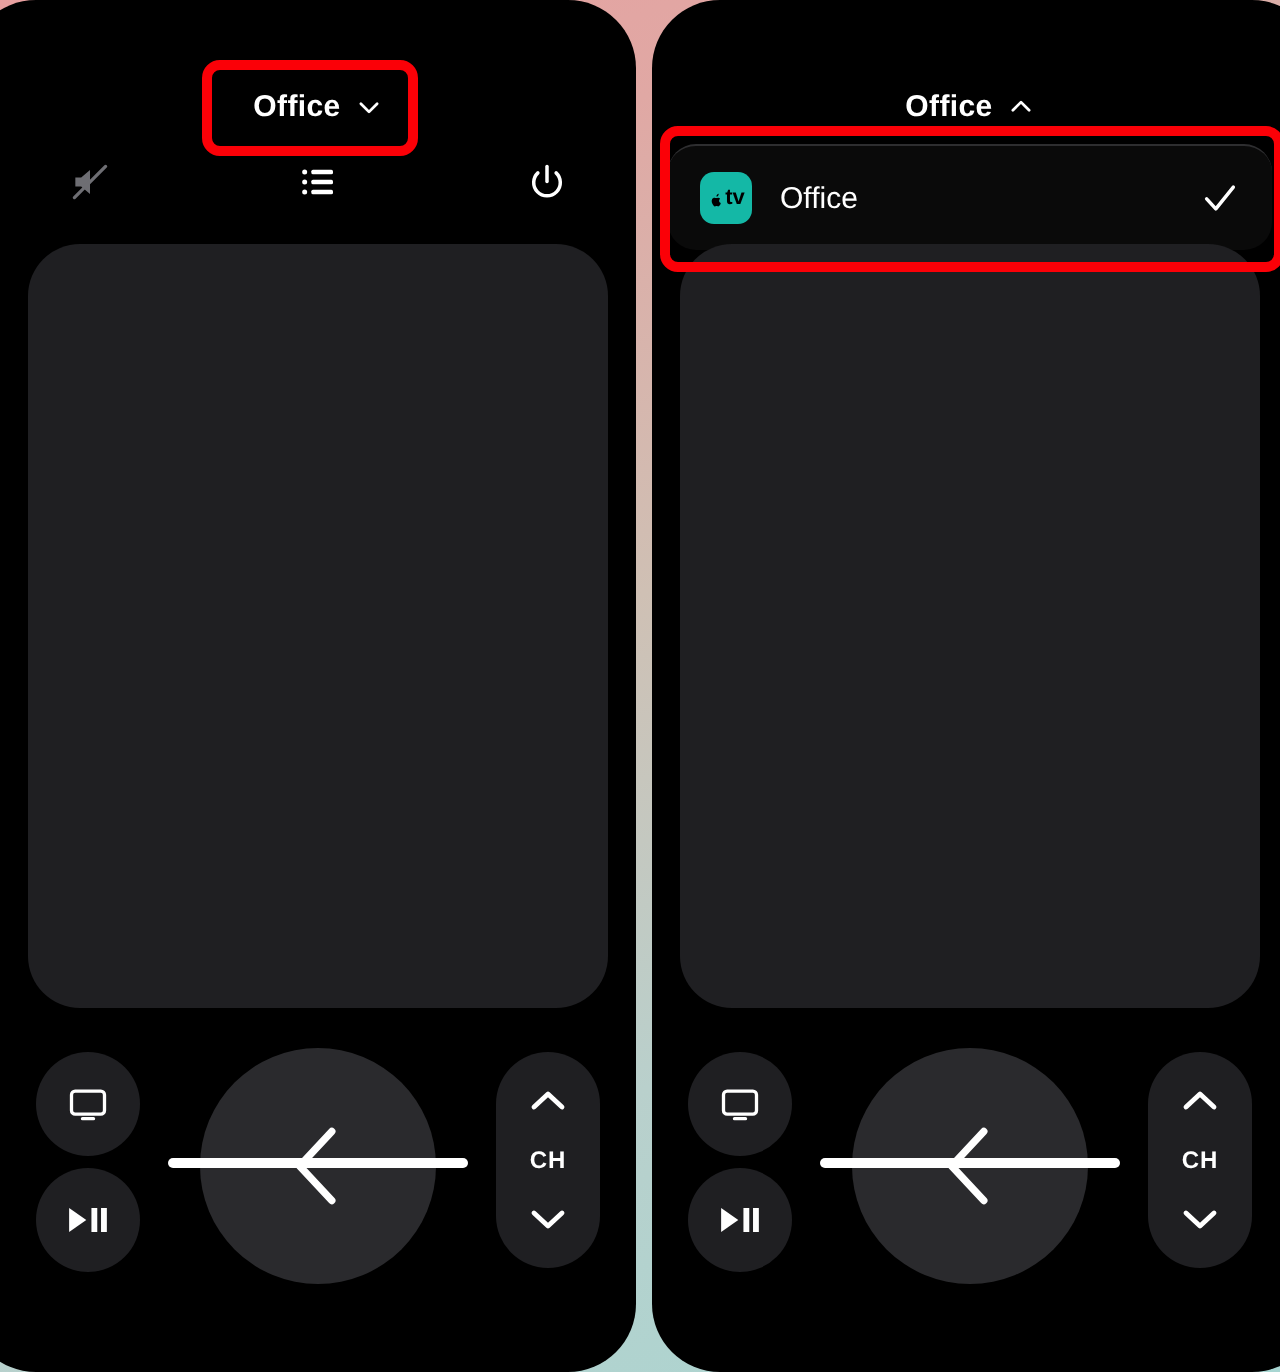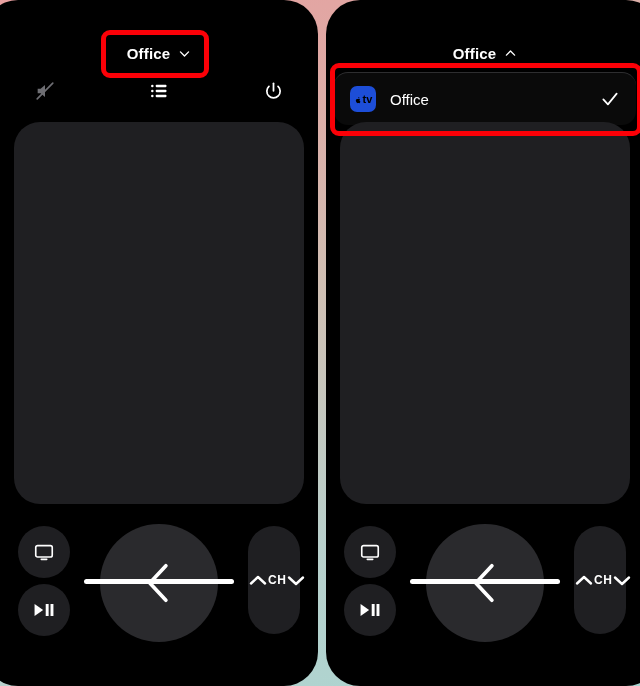--- a/index.html
+++ b/index.html
@@ -74,21 +74,21 @@
   .dpad {
     position:absolute; left:50%; transform:translateX(-50%);
     top:4px; width:118px; height:118px; border-radius:50%;
     background:#2a2a2d;
     display:flex; align-items:center; justify-content:center;
   }
   .ch-rocker {
     position:absolute; right:18px; top:6px;
     width:52px; height:108px; border-radius:26px;
     background:#1f1f22;
-    display:flex; align-items:center; justify-content:space-around;
+    display:flex; flex-direction:column; align-items:center; justify-content:space-around;
     padding:10px 0;
   }
   .ch-label { color:#fff; font-size:12px; font-weight:700; letter-spacing:.5px; }
 
   
   .home-indicator {
     position:absolute; left:50%; transform:translateX(-50%);
     bottom:12px; width:150px; height:5px; border-radius:3px; background:#fff;
   }
 
@@ -99,21 +99,21 @@
     border-radius:14px;
     border-top:1px solid #2e2e30;
     padding:0;
     overflow:hidden;
   }
   .dd-row {
     display:flex; align-items:center; gap:14px;
     padding:12px 16px; height:52px;
   }
   .appletv-badge {
-    width:26px; height:26px; border-radius:7px; background:#1d4ed8;
+    width:26px; height:26px; border-radius:7px; background:#14b8a6;
     display:flex; align-items:center; justify-content:center;
     flex:0 0 auto;
   }
   .appletv-badge .atv-text {
     color:#000; font-size:11px; font-weight:700; line-height:1;
     display:flex; align-items:center; gap:0px;
   }
   .dd-label { color:#fff; font-size:15px; font-weight:400; flex:1; }
   .check { width:20px; height:20px; flex:0 0 auto; }
 

